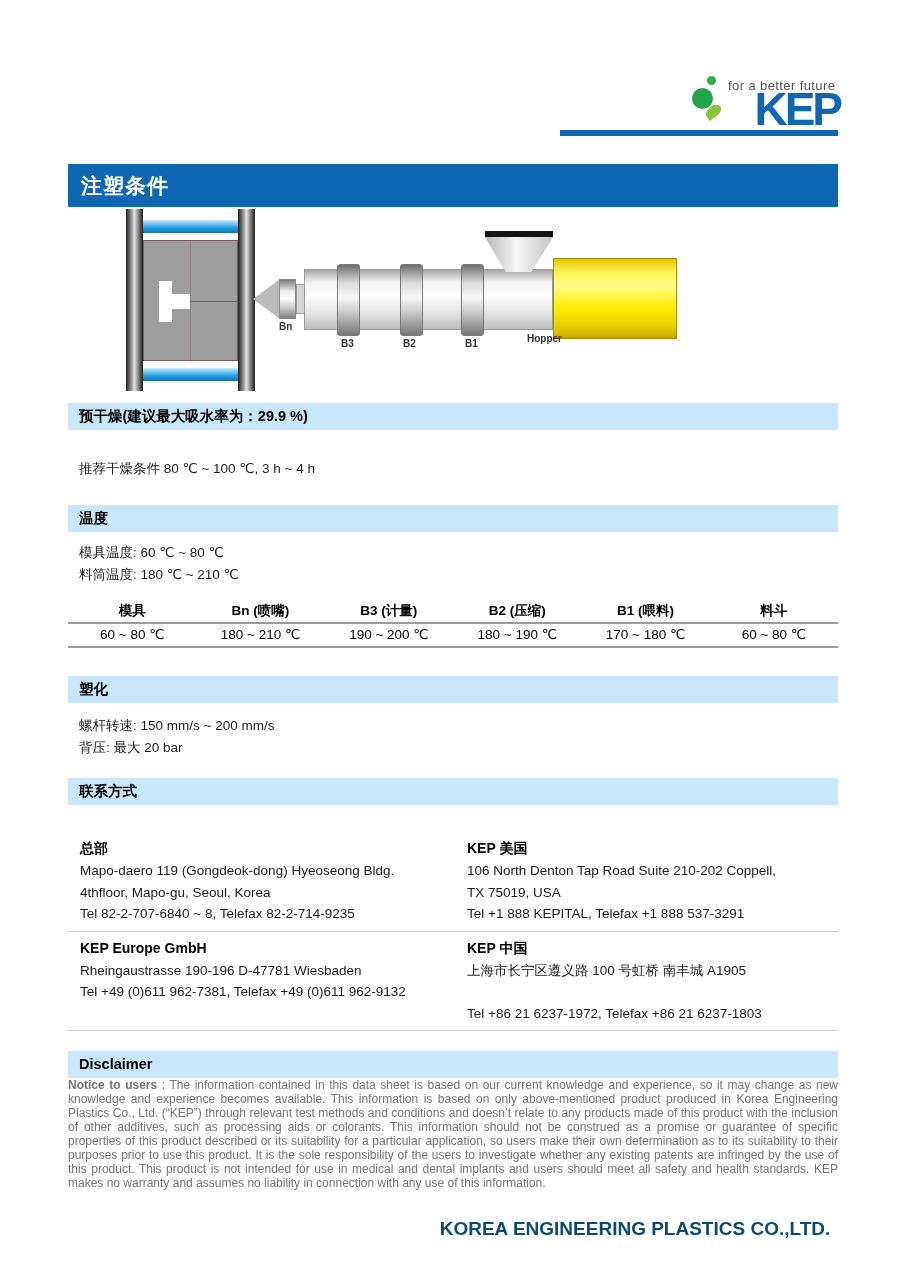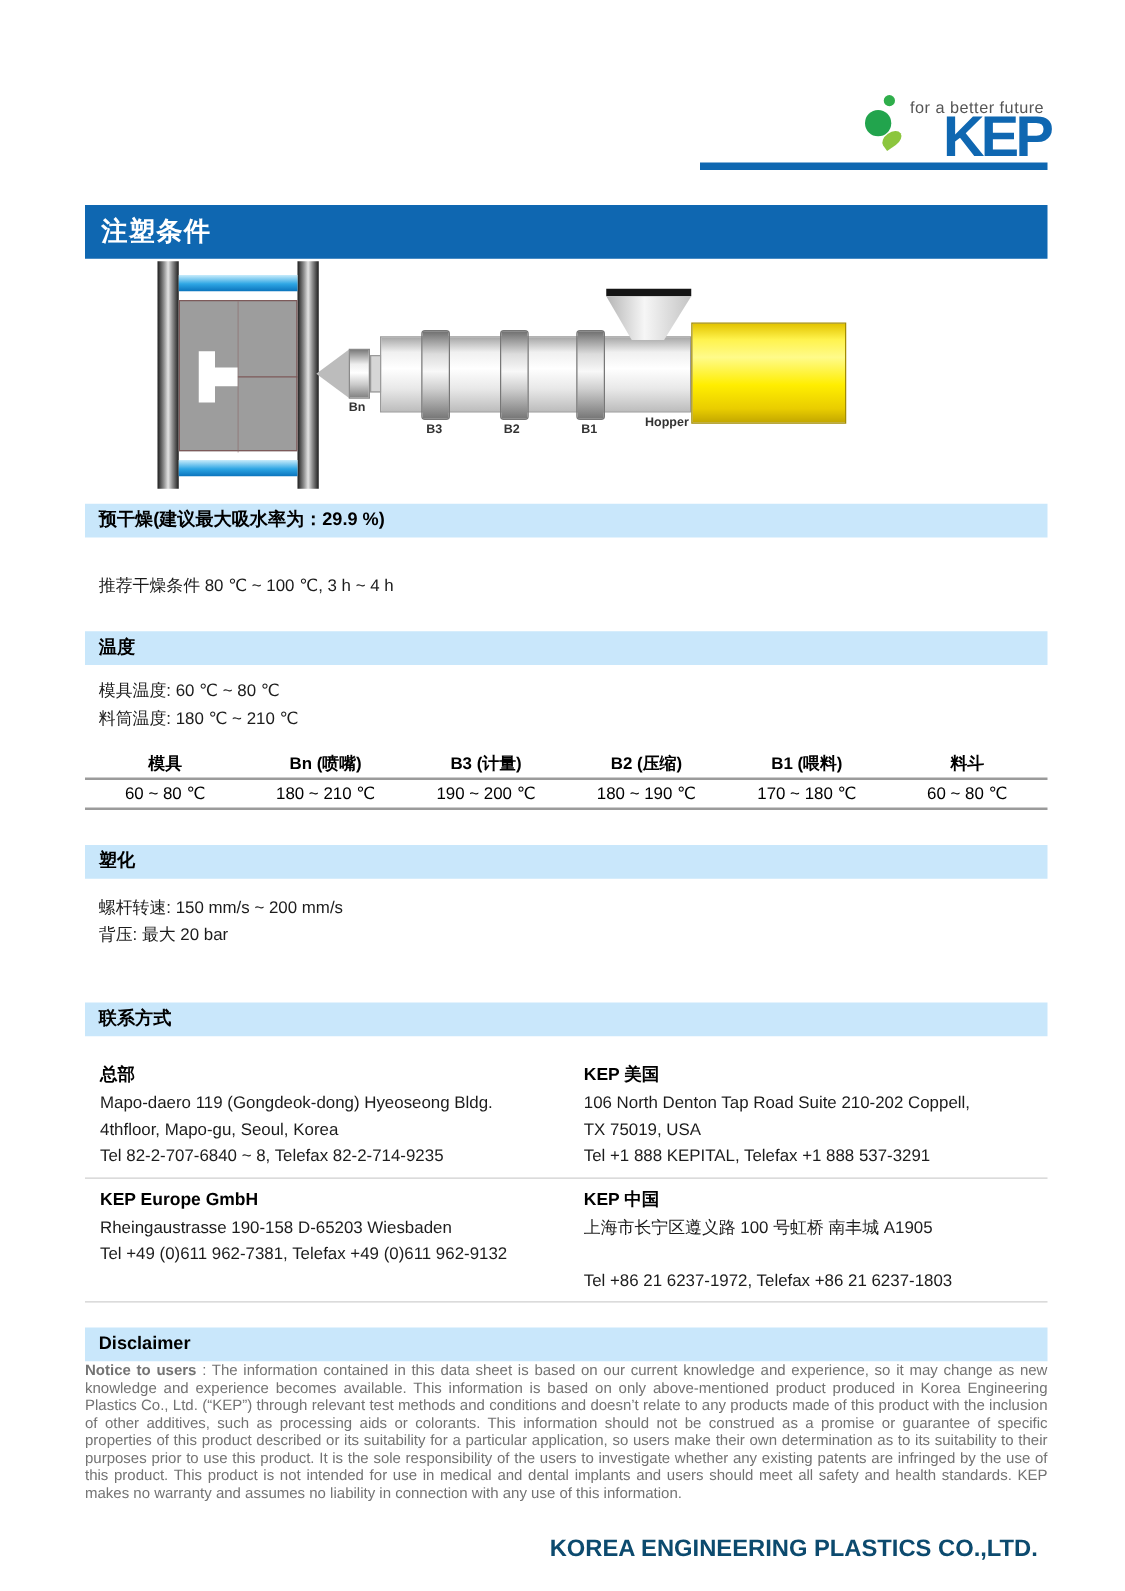--- a/index.html
+++ b/index.html
@@ -47,43 +47,43 @@
     background:linear-gradient(180deg,#6f6f6f,#dcdcdc 26%,#f8f8f8 46%,#cfcfcf 66%,#767676);}
   .band-b3{left:337px;} .band-b2{left:400px;} .band-b1{left:461px;}
   .hopper-top{position:absolute;left:485px;top:24px;width:68px;height:6px;background:#151515;}
   .hopper-fun{position:absolute;left:485px;top:30px;width:68px;height:35px;
     background:linear-gradient(90deg,#b5b5b5,#f6f6f6 45%,#c4c4c4);
     clip-path:polygon(0 0,100% 0,68% 100%,30% 100%);}
   .drive{position:absolute;left:553px;top:51px;width:124px;height:81px;border:1px solid #a38c00;box-sizing:border-box;
     background:linear-gradient(180deg,#e3c400,#fff34d 16%,#fffb8a 34%,#ffee00 62%,#e9cd00 86%,#c3a700);}
   .dlabel{position:absolute;font-size:10px;font-weight:bold;color:#333;}
   .lbl-bn{left:279px;top:114px;} .lbl-b3{left:341px;top:131px;} .lbl-b2{left:403px;top:131px;}
-  .lbl-b1{left:465px;top:131px;} .lbl-hop{left:516px;top:126px;text-align:center;}
+  .lbl-b1{left:465px;top:131px;} .lbl-hop{left:527px;top:126px;text-align:center;}
 
   
   .content{margin:0 62px 0 68px;}
   .sec-bar{background:#c9e7fb;height:27px;line-height:27px;font-size:14.5px;font-weight:bold;color:#000;padding-left:11px;}
   .body-line{font-size:13.5px;color:#1c1c1c;line-height:22px;padding-left:11px;}
   .predry-bar{margin-top:3px;}
   .predry-body{padding:28px 0 9px 0;}
   .temp-bar{margin-top:16px;}
   .temp-body{padding:10px 0 6px 0;}
 
   .temp-table{margin-top:14px;}
   .t-row{display:grid;grid-template-columns:repeat(6,1fr);}
   .t-head{font-weight:bold;}
   .t-cell{text-align:center;font-size:13.5px;line-height:22px;color:#000;}
   .t-row.t-head{border-bottom:2px solid #9b9b9b;}
   .t-row.t-vals{border-bottom:2px solid #9b9b9b;}
 
   .plast-bar{margin-top:22px;}
   .plast-body{padding:12px 0 8px 0;}
 
-  .contact-bar{margin-top:35px;}
-  .contact-grid{padding-top:14px;}
+  .contact-bar{margin-top:11px;}
+  .contact-grid{padding-top:27px;}
   .c-row{display:grid;grid-template-columns:387px 1fr;padding:5px 0 6px 0;}
   .c-row + .c-row{border-top:1px solid #cfcfcf;}
   .contact-grid{border-bottom:1px solid #cfcfcf;}
   .c-cell{padding-left:12px;}
   .c-name{font-size:14px;font-weight:bold;line-height:23px;color:#000;}
   .c-line{font-size:13.5px;line-height:21.5px;min-height:21.5px;color:#1c1c1c;}
 
   .disc-bar{margin-top:20px;}
   .disc-text{font-size:12px;line-height:14px;text-align:justify;color:#737373;}
   .disc-text b{font-weight:bold;}
@@ -194,21 +194,21 @@
         <div class="c-cell">
           <div class="c-name">KEP  美国</div>
           <div class="c-line">106 North Denton Tap Road Suite 210-202 Coppell,</div>
           <div class="c-line">TX 75019, USA</div>
           <div class="c-line">Tel +1 888 KEPITAL, Telefax +1 888 537-3291</div>
         </div>
       </div>
       <div class="c-row">
         <div class="c-cell">
           <div class="c-name">KEP Europe GmbH</div>
-          <div class="c-line">Rheingaustrasse 190-158 D-65203 Wiesbaden</div>
+          <div class="c-line">Rheingaustrasse 190-196 D-47781 Wiesbaden</div>
           <div class="c-line">Tel +49 (0)611 962-7381, Telefax +49 (0)611 962-9132</div>
         </div>
         <div class="c-cell">
           <div class="c-name">KEP  中国</div>
           <div class="c-line">上海市长宁区遵义路 100 号虹桥  南丰城 A1905</div>
           <div class="c-line"></div>
           <div class="c-line">Tel +86 21 6237-1972, Telefax +86 21 6237-1803</div>
         </div>
       </div>
     </div>

